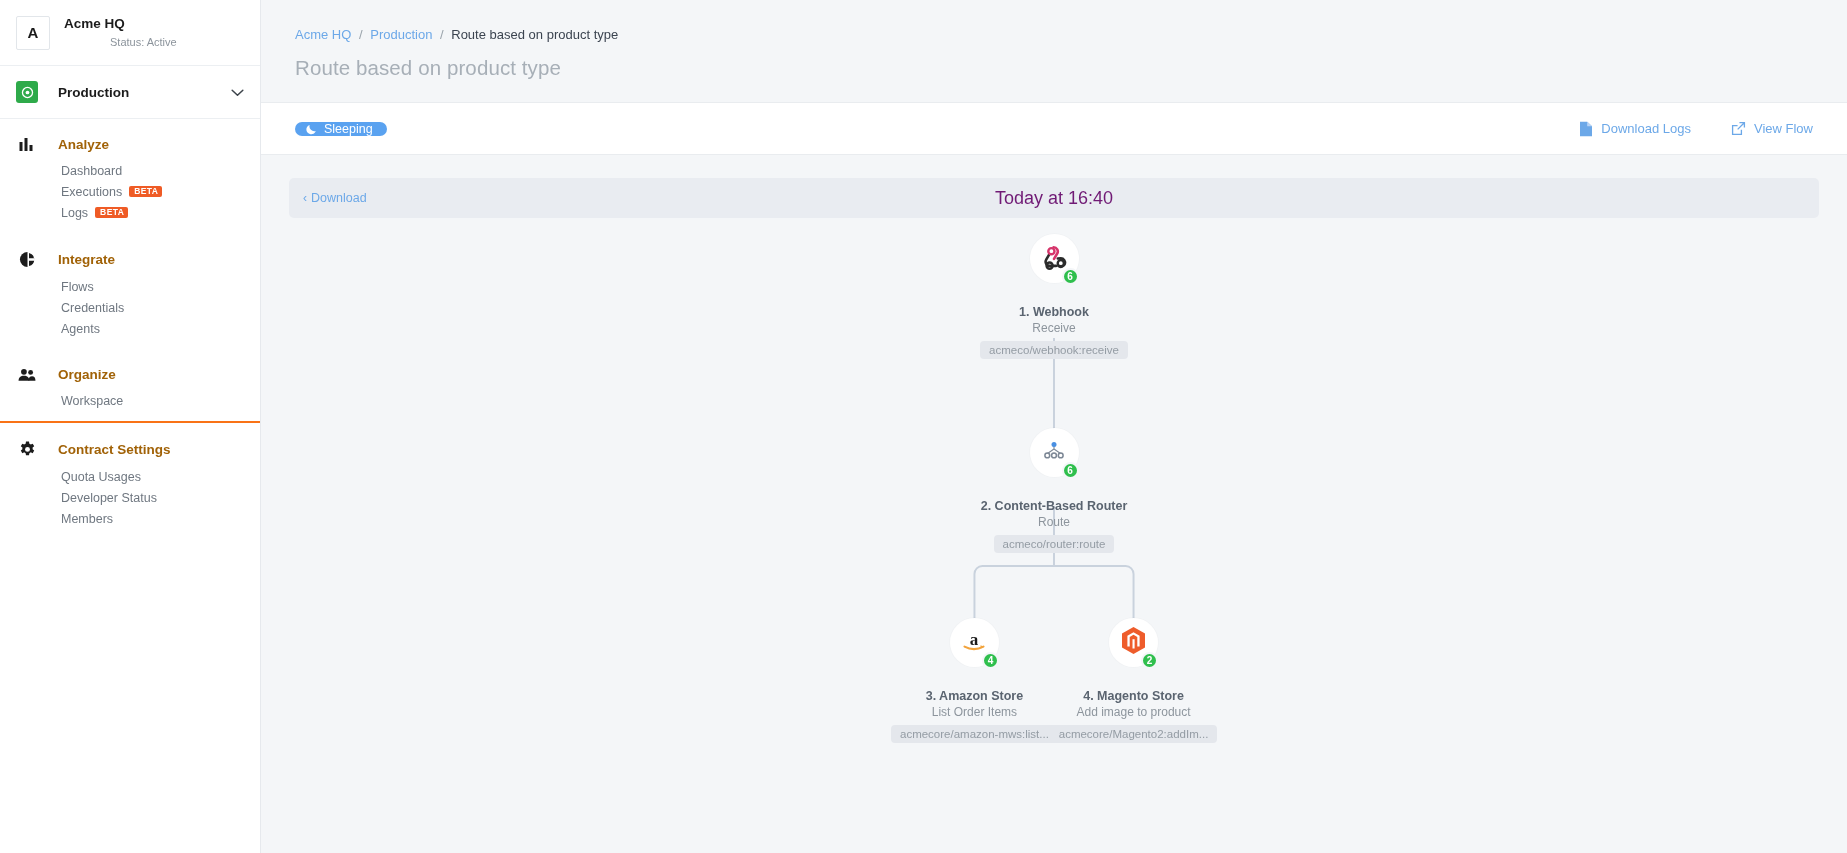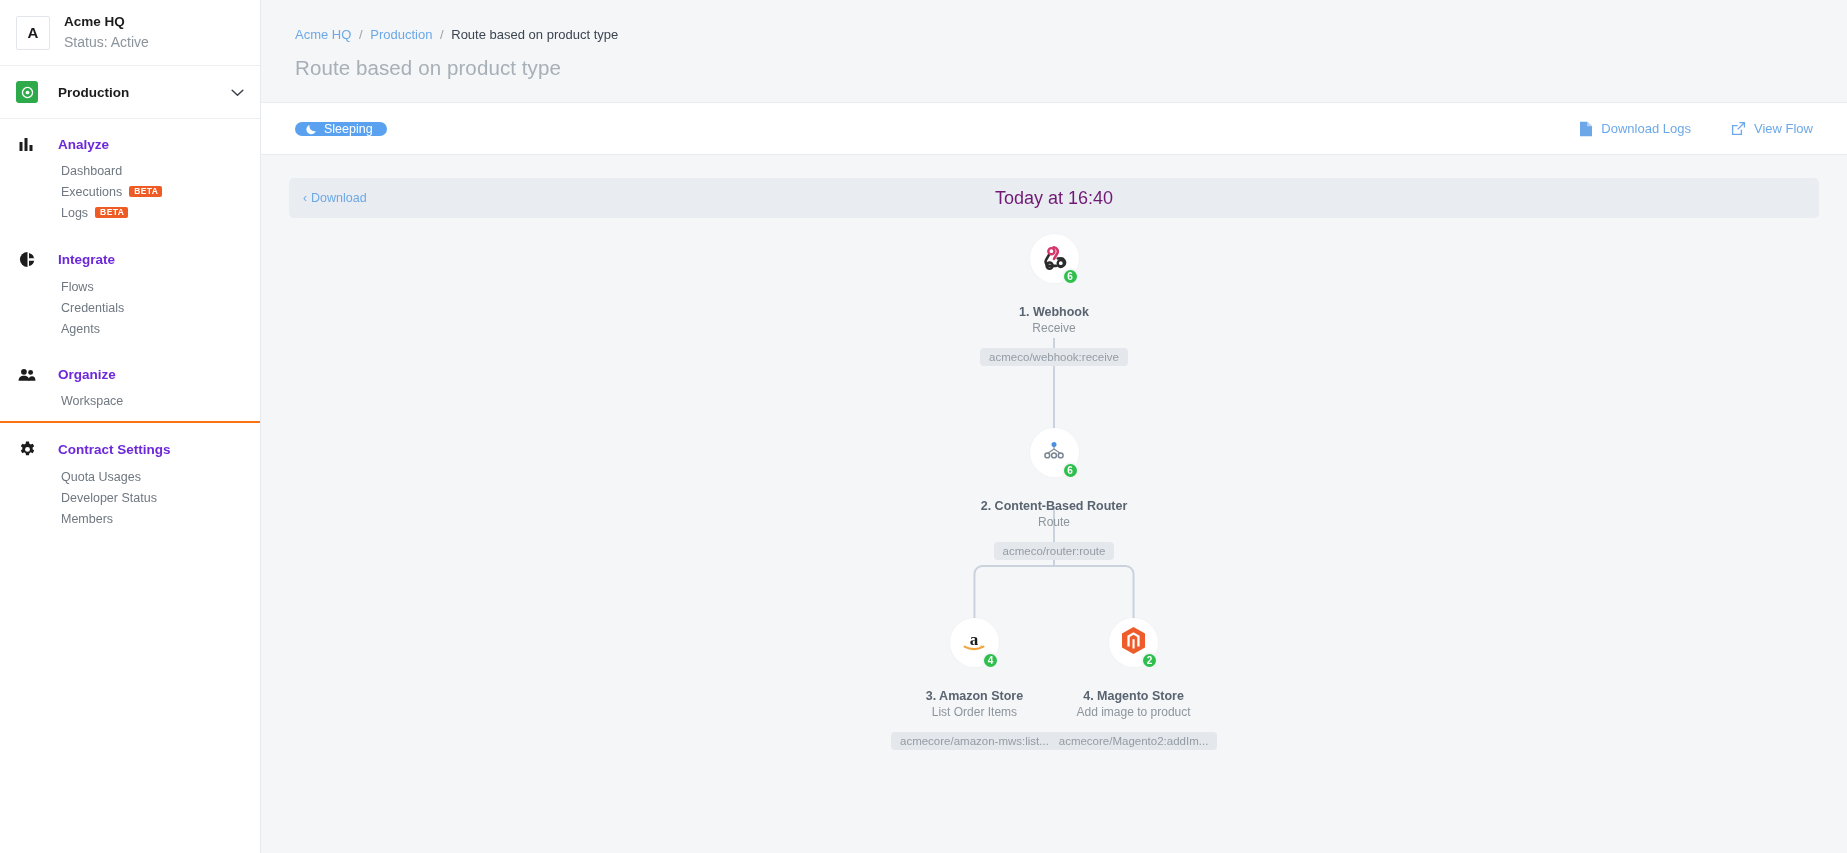--- a/index.html
+++ b/index.html
@@ -32,21 +32,21 @@
   .org-avatar {
     width: 34px; height: 34px;
     border: 1px solid #e2e6ea;
     border-radius: 2px;
     display: flex; align-items: center; justify-content: center;
     font-size: 15px; font-weight: bold; color: #1a1a1a;
     flex: 0 0 34px;
   }
   .org-text { margin-left: 14px; line-height: 1.35; }
   .org-name { font-size: 13.5px; font-weight: bold; color: #1c1c1c; }
-  .org-status { font-size: 14px; color: #8c949c; margin-top: 2px; }
+  .org-status { font-size: 11px; color: #8c949c; margin-top: 2px; margin-left: 46px; }
 
   .env-row {
     display: flex; align-items: center;
     padding: 0 16px;
     height: 53px;
     border-bottom: 1px solid #eceff2;
     cursor: pointer;
   }
   .env-icon {
     width: 22px; height: 22px;
@@ -69,21 +69,21 @@
     padding: 6px 16px 6px 16px;
     cursor: pointer;
   }
   .nav-group-icon {
     width: 22px; flex: 0 0 22px;
     display: flex; align-items: center; justify-content: center;
     color: #1c1c1c;
   }
   .nav-group-label {
     margin-left: 20px;
-    font-size: 13.5px; font-weight: bold; color: #6d28d9;
+    font-size: 13.5px; font-weight: bold; color: #a16207;
   }
   .nav-sub { padding: 2px 0 6px 0; }
   .nav-sub-item {
     display: flex; align-items: center;
     padding: 3.5px 16px 3.5px 61px;
     font-size: 12.5px;
     color: #6f7780;
     cursor: pointer;
   }
   .beta-badge {
@@ -217,21 +217,21 @@
     color: #5a6470;
     cursor: pointer;
   }
   .node-sub {
     margin-top: 2px;
     font-size: 12px;
     color: #8d959d;
   }
   .node-chip {
     display: inline-block;
-    margin-top: 13px;
+    margin-top: 6px;
     background: #e4e7ec;
     color: #949ca4;
     border-radius: 4px;
     font-size: 11.5px;
     padding: 3px 9px;
     max-width: 205px;
     overflow: hidden;
     white-space: nowrap;
     text-overflow: ellipsis;
   }

